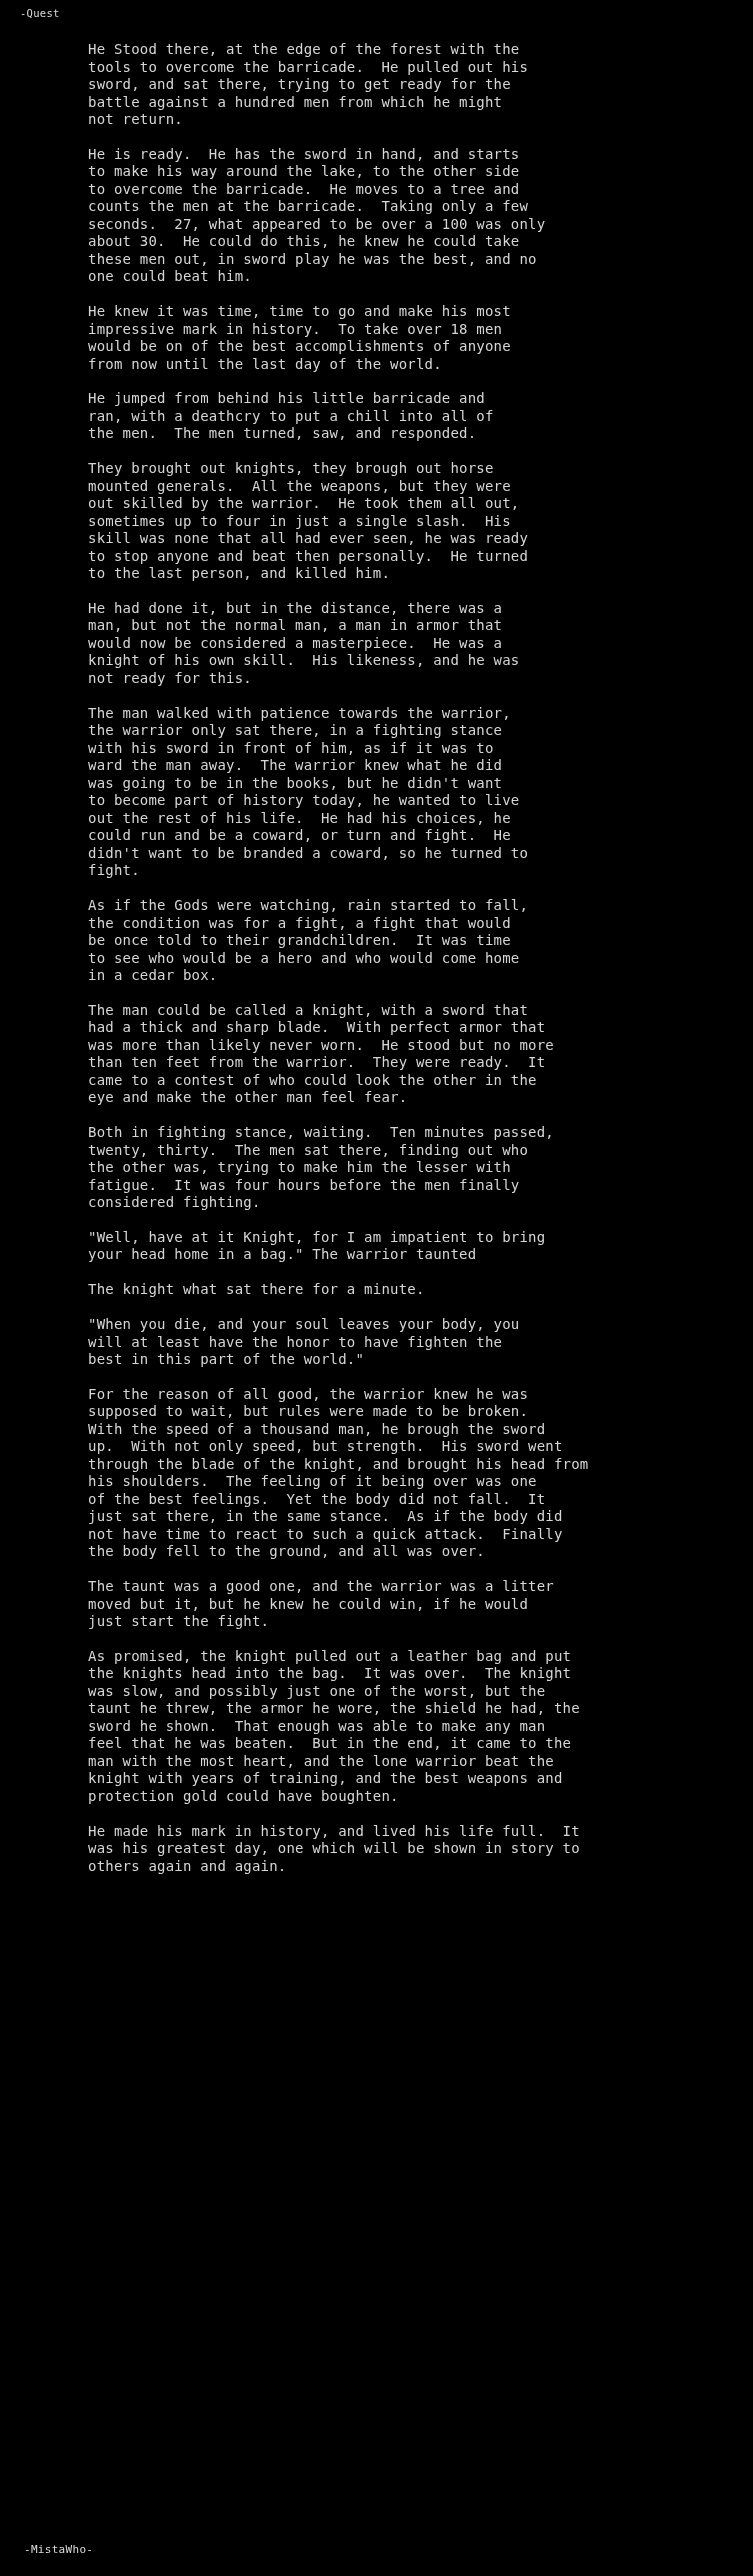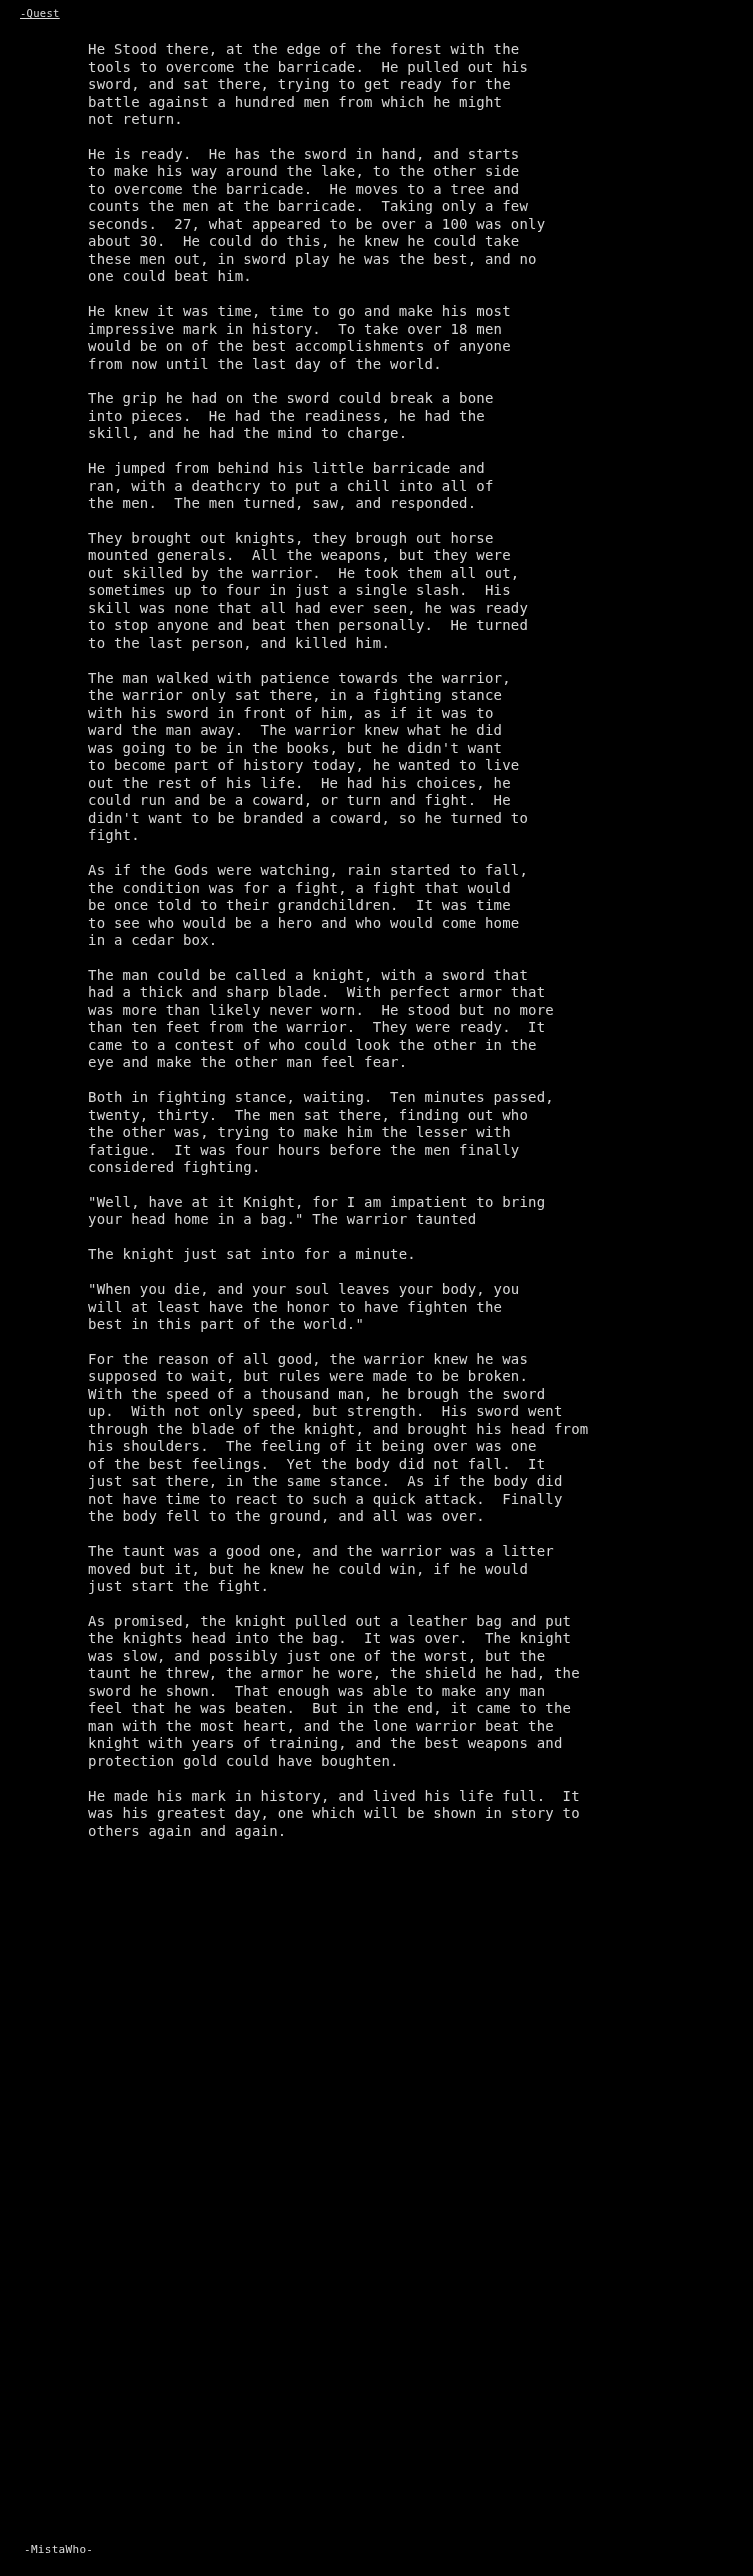--- a/index.html
+++ b/index.html
@@ -20,21 +20,20 @@
     box-sizing: border-box;
     overflow: hidden;
   }
   .header {
     position: absolute;
     top: 7.3px;
     left: 20px;
     font-size: 10.5px;
     letter-spacing: 0.3px;
     color: #dcdcdc;
-    text-decoration: underline;
   }
   .content {
     position: absolute;
     top: 41px;
     left: 88px;
     width: 528px;
   }
   .para {
     font-size: 14px;
     line-height: 17.5px;
@@ -73,33 +72,35 @@
 to overcome the barricade.  He moves to a tree and
 counts the men at the barricade.  Taking only a few
 seconds.  27, what appeared to be over a 100 was only
 about 30.  He could do this, he knew he could take
 these men out, in sword play he was the best, and no
 one could beat him.</p>
       <p class="para">He knew it was time, time to go and make his most
 impressive mark in history.  To take over 18 men
 would be on of the best accomplishments of anyone
 from now until the last day of the world.</p>
-      <p class="para">The grip he had on the sword could break a bone
-into pieces.  He had the readiness, he had the
-skill, and he had the mind to charge.</p>
       <p class="para">He jumped from behind his little barricade and
 ran, with a deathcry to put a chill into all of
 the men.  The men turned, saw, and responded.</p>
       <p class="para">They brought out knights, they brough out horse
 mounted generals.  All the weapons, but they were
 out skilled by the warrior.  He took them all out,
 sometimes up to four in just a single slash.  His
 skill was none that all had ever seen, he was ready
 to stop anyone and beat then personally.  He turned
 to the last person, and killed him.</p>
+      <p class="para">He had done it, but in the distance, there was a
+man, but not the normal man, a man in armor that
+would now be considered a masterpiece.  He was a
+knight of his own skill.  His likeness, and he was
+not ready for this.</p>
       <p class="para">The man walked with patience towards the warrior,
 the warrior only sat there, in a fighting stance
 with his sword in front of him, as if it was to
 ward the man away.  The warrior knew what he did
 was going to be in the books, but he didn't want
 to become part of history today, he wanted to live
 out the rest of his life.  He had his choices, he
 could run and be a coward, or turn and fight.  He
 didn't want to be branded a coward, so he turned to
 fight.</p>
@@ -114,21 +115,21 @@
 than ten feet from the warrior.  They were ready.  It
 came to a contest of who could look the other in the
 eye and make the other man feel fear.</p>
       <p class="para">Both in fighting stance, waiting.  Ten minutes passed,
 twenty, thirty.  The men sat there, finding out who
 the other was, trying to make him the lesser with
 fatigue.  It was four hours before the men finally
 considered fighting.</p>
       <p class="para">"Well, have at it Knight, for I am impatient to bring
 your head home in a bag." The warrior taunted</p>
-      <p class="para">The knight just sat into for a minute.</p>
+      <p class="para">The knight what sat there for a minute.</p>
       <p class="para">"When you die, and your soul leaves your body, you
 will at least have the honor to have fighten the
 best in this part of the world."</p>
       <p class="para">For the reason of all good, the warrior knew he was
 supposed to wait, but rules were made to be broken.
 With the speed of a thousand man, he brough the sword
 up.  With not only speed, but strength.  His sword went
 through the blade of the knight, and brought his head from
 his shoulders.  The feeling of it being over was one
 of the best feelings.  Yet the body did not fall.  It

